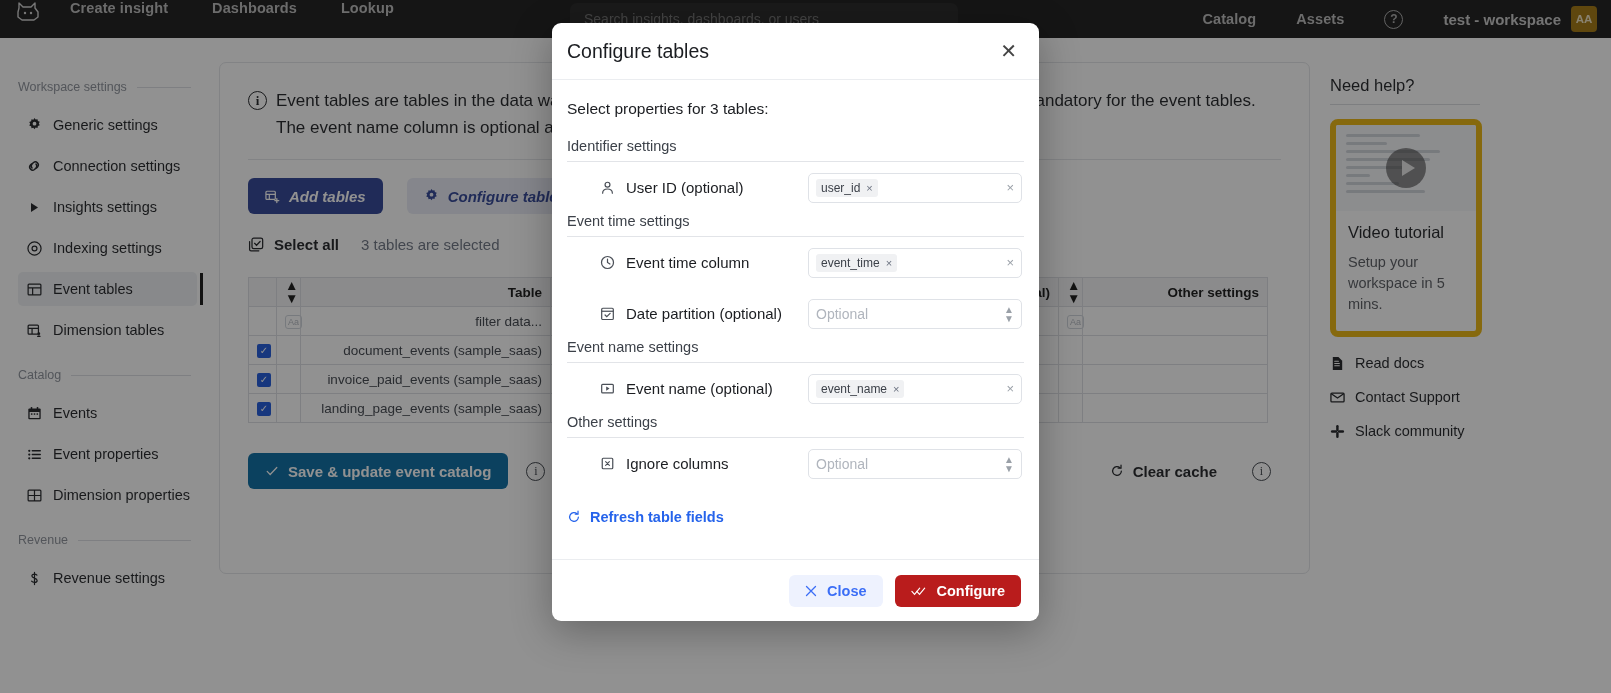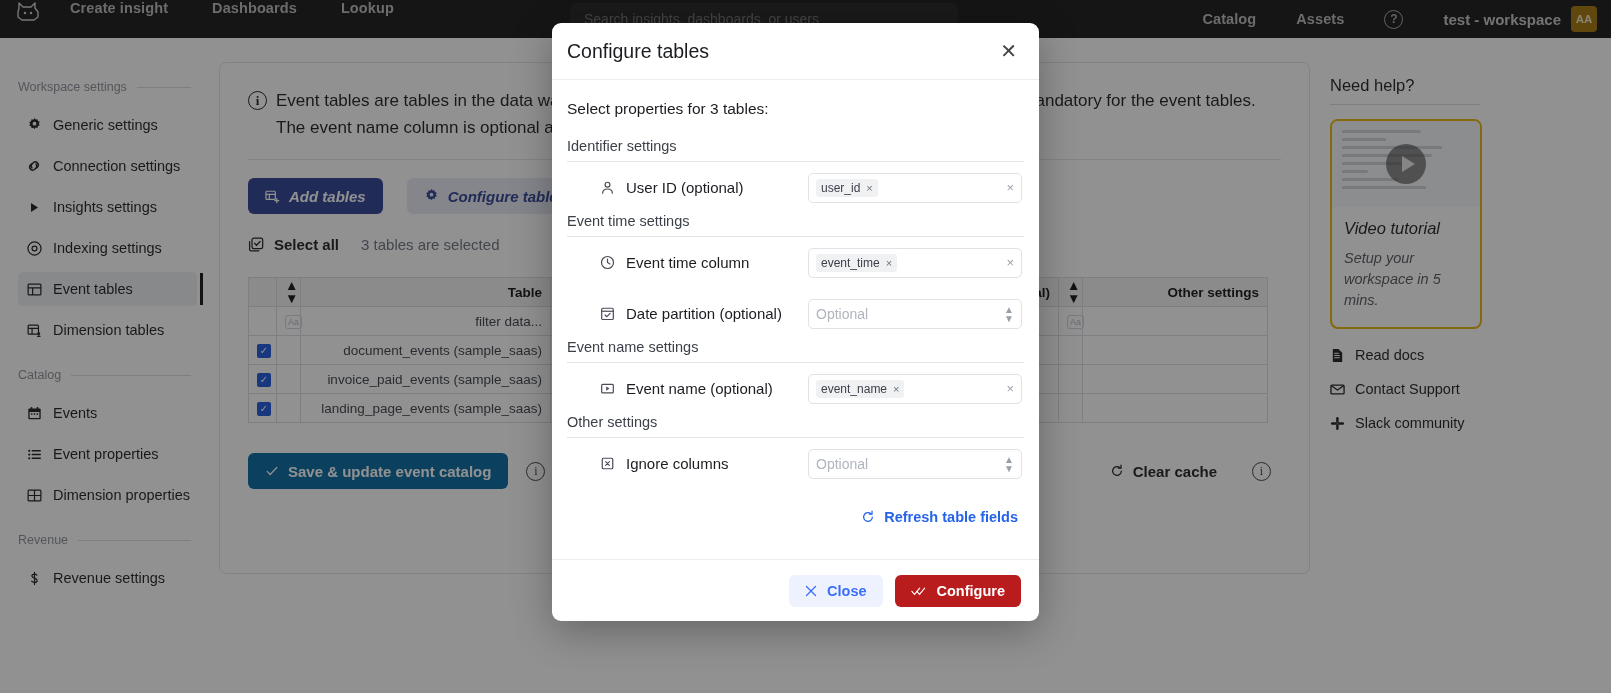--- a/index.html
+++ b/index.html
@@ -97,21 +97,21 @@
   .footrow { display: flex; align-items: center; gap: 18px; margin-top: 30px; }
   .btn-dark { background: #0369a1; color: #fff; }
   .btn-ghost { background: transparent; color: #1b1d21; }
   .i-circle { width: 19px; height: 19px; border: 1.6px solid #3c4149; border-radius: 50%; color:#3c4149;
     font-size: 12px; display:flex; align-items:center; justify-content:center; font-family:"Liberation Serif", serif; }
 
   
   .rightpanel { position: absolute; left: 1330px; top: 76px; width: 270px; }
   .rp-head { font-size: 16.5px; color: #1b1d21; }
   .rp-rule { height: 1px; background: #d9dbdf; margin: 9px 0 14px 0; width: 150px; }
-  .rp-card { width: 152px; border: 2px solid #eab308; border-radius: 8px; overflow: hidden; font-style: italic; }
+  .rp-card { width: 152px; border: 6px solid #eab308; border-radius: 8px; overflow: hidden; }
   .rp-thumb { height: 86px; background: #f6f7f9; position: relative; }
   .code-lines { padding: 9px 10px; }
   .cl { height: 3px; background: #cfd3da; border-radius: 2px; margin-bottom: 5px; }
   .play {
     position: absolute; left: 50%; top: 50%; transform: translate(-50%,-50%);
     width: 40px; height: 40px; border-radius: 50%; background: rgba(40,40,40,.55);
     display: flex; align-items: center; justify-content: center;
   }
   .play i { display:block; width:0; height:0; border-left: 13px solid #e9e9e9;
     border-top: 8px solid transparent; border-bottom: 8px solid transparent; margin-left: 4px; }
@@ -143,21 +143,21 @@
   .field {
     width: 214px; height: 30px; border: 1px solid #dfe2e7; border-radius: 5px;
     display: flex; align-items: center; padding: 0 7px; background: #fff;
   }
   .tag { background: #f0f1f3; border-radius: 3px; padding: 2px 5px; font-size: 12px; color: #3c4149;
     display: inline-flex; align-items: center; gap: 6px; }
   .tag span.x { color: #6b7280; font-size: 11px; }
   .field .clear { margin-left: auto; color: #9aa0a8; font-size: 13px; }
   .field .ph { color: #b0b5bd; font-size: 14px; }
   .field .chev { margin-left: auto; color: #9aa0a8; font-size: 10px; line-height: 9px; text-align:center; }
-  .refresh { display: flex; align-items: center; justify-content: flex-end; gap: 9px;
+  .refresh { display: flex; align-items: center; justify-content: flex-start; gap: 9px;
     color: #2563eb; font-size: 14.5px; font-weight: 700; padding: 20px 6px 0 0; }
   .refresh .ri { color: #2563eb; font-size: 14px; font-weight: 400; }
   .modal-foot { border-top: 1px solid #ebedf0; height: 62px; display: flex; align-items: center;
     justify-content: flex-end; gap: 12px; padding: 0 18px; }
   .mbtn { display: inline-flex; align-items: center; gap: 10px; height: 32px; padding: 0 16px;
     border-radius: 6px; font-size: 14.5px; font-weight: 700; }
   .mbtn-close { background: #eef2fe; color: #3b6ef6; }
   .mbtn-conf { background: #b91c1c; color: #fff; }
   svg { display: block; }
 </style>

